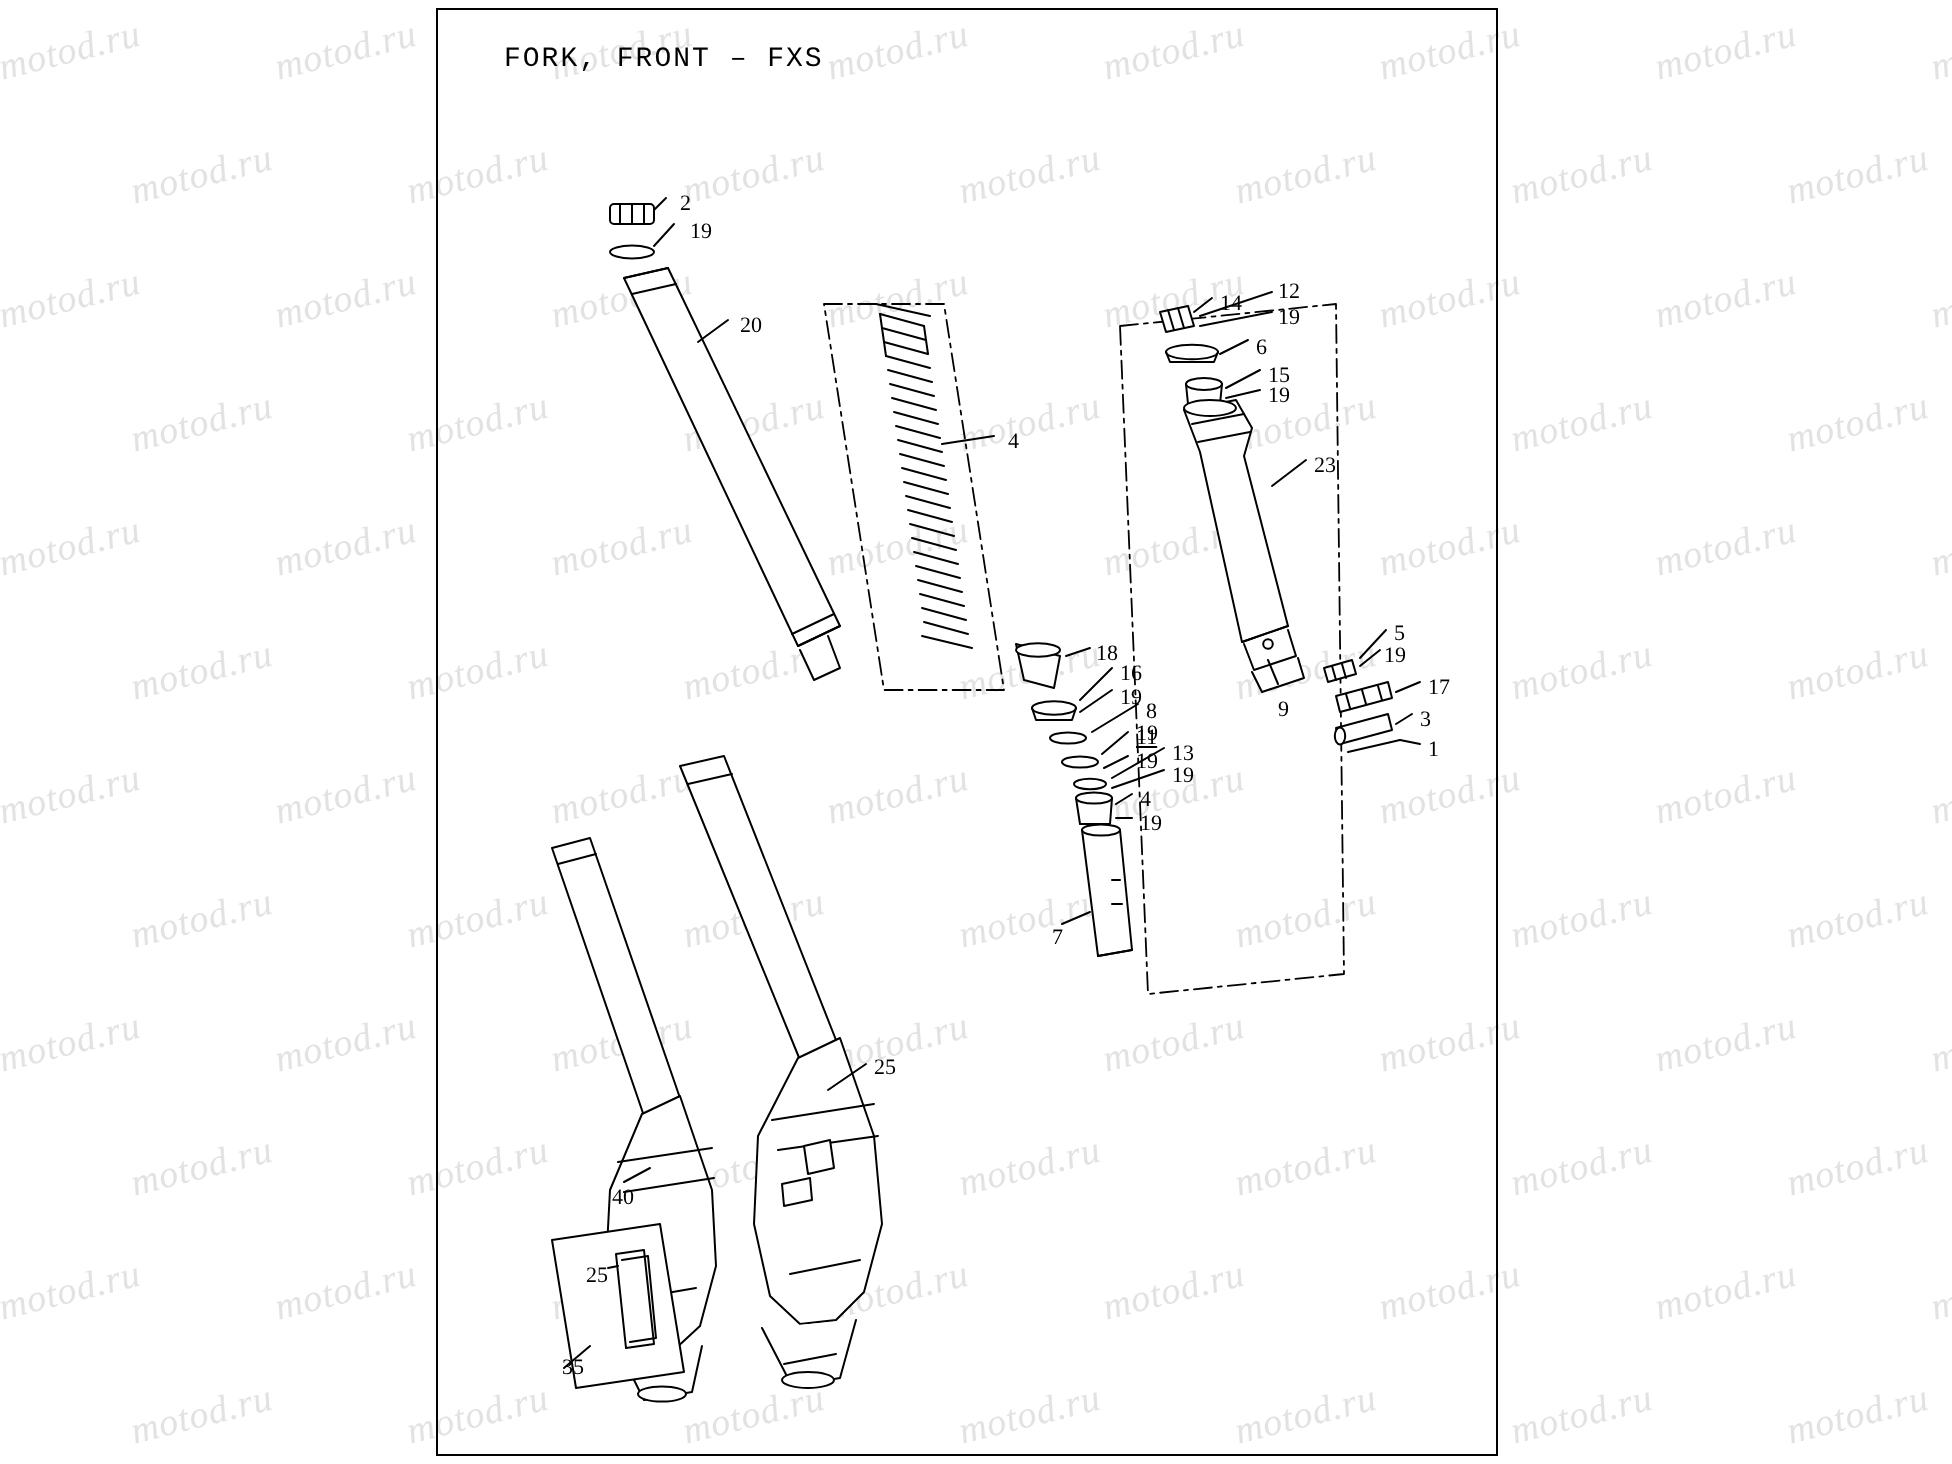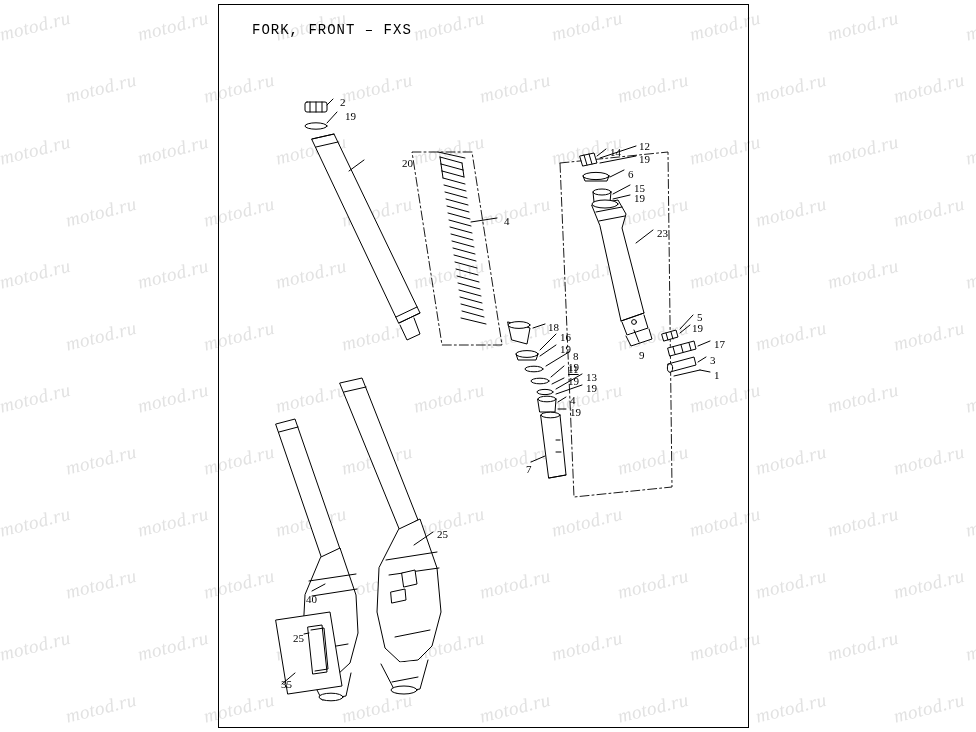--- a/index.html
+++ b/index.html
@@ -339,21 +339,21 @@
         <path d="M311 630 L324 628 L328 669 L315 671" fill="none"></path>
       </g>
       <path d="M304 634 L309 633"></path>
       <path d="M295 673 L282 684"></path>
     </g>
   </svg>
 
   <div class="cal" id="callouts">
       <div class="lbl" style="left: 340px; top: 96px;">2</div>
       <div class="lbl" style="left: 345px; top: 110px;">19</div>
-      <div class="lbl" style="left: 370px; top: 157px; margin-left: 32px;">20</div>
+      <div class="lbl" style="left: 370px; top: 157px;">20</div>
       <div class="lbl" style="left: 504px; top: 215px;">4</div>
       <div class="lbl" style="left: 610px; top: 146px;">14</div>
       <div class="lbl" style="left: 639px; top: 140px;">12</div>
       <div class="lbl" style="left: 639px; top: 153px;">19</div>
       <div class="lbl" style="left: 628px; top: 168px;">6</div>
       <div class="lbl" style="left: 634px; top: 182px;">15</div>
       <div class="lbl" style="left: 634px; top: 192px;">19</div>
       <div class="lbl" style="left: 657px; top: 227px;">23</div>
       <div class="lbl" style="left: 697px; top: 311px;">5</div>
       <div class="lbl" style="left: 692px; top: 322px;">19</div>

